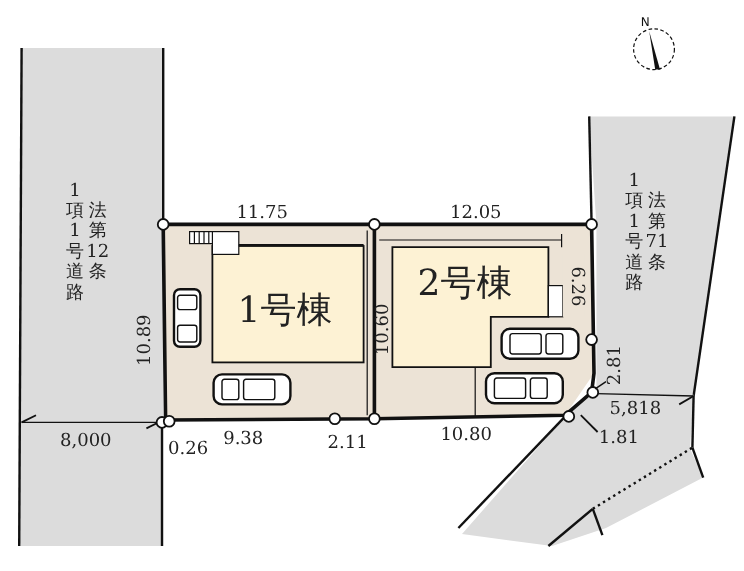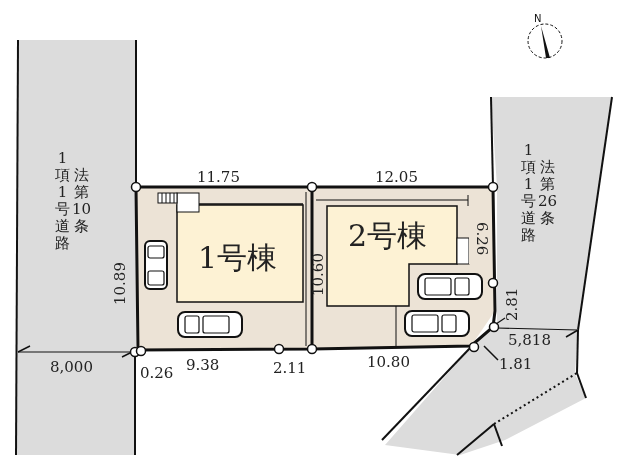--- a/index.html
+++ b/index.html
@@ -132,33 +132,33 @@
     <span>1</span>
     <span>項</span>
     <span>1</span>
     <span>号</span>
     <span>道</span>
     <span>路</span>
   </div>
   <div class="col" style="margin-top:17px;">
     <span>法</span>
     <span>第</span>
-    <span>10</span>
+    <span>12</span>
     <span>条</span>
   </div>
 </div>
 
 <div class="road-label" style="left:520px; top:142px;">
   <div class="col">
     <span>1</span>
     <span>項</span>
     <span>1</span>
     <span>号</span>
     <span>道</span>
     <span>路</span>
   </div>
   <div class="col" style="margin-top:17px;">
     <span>法</span>
     <span>第</span>
-    <span>26</span>
+    <span>71</span>
     <span>条</span>
   </div>
 </div>
 
 </body></html>

